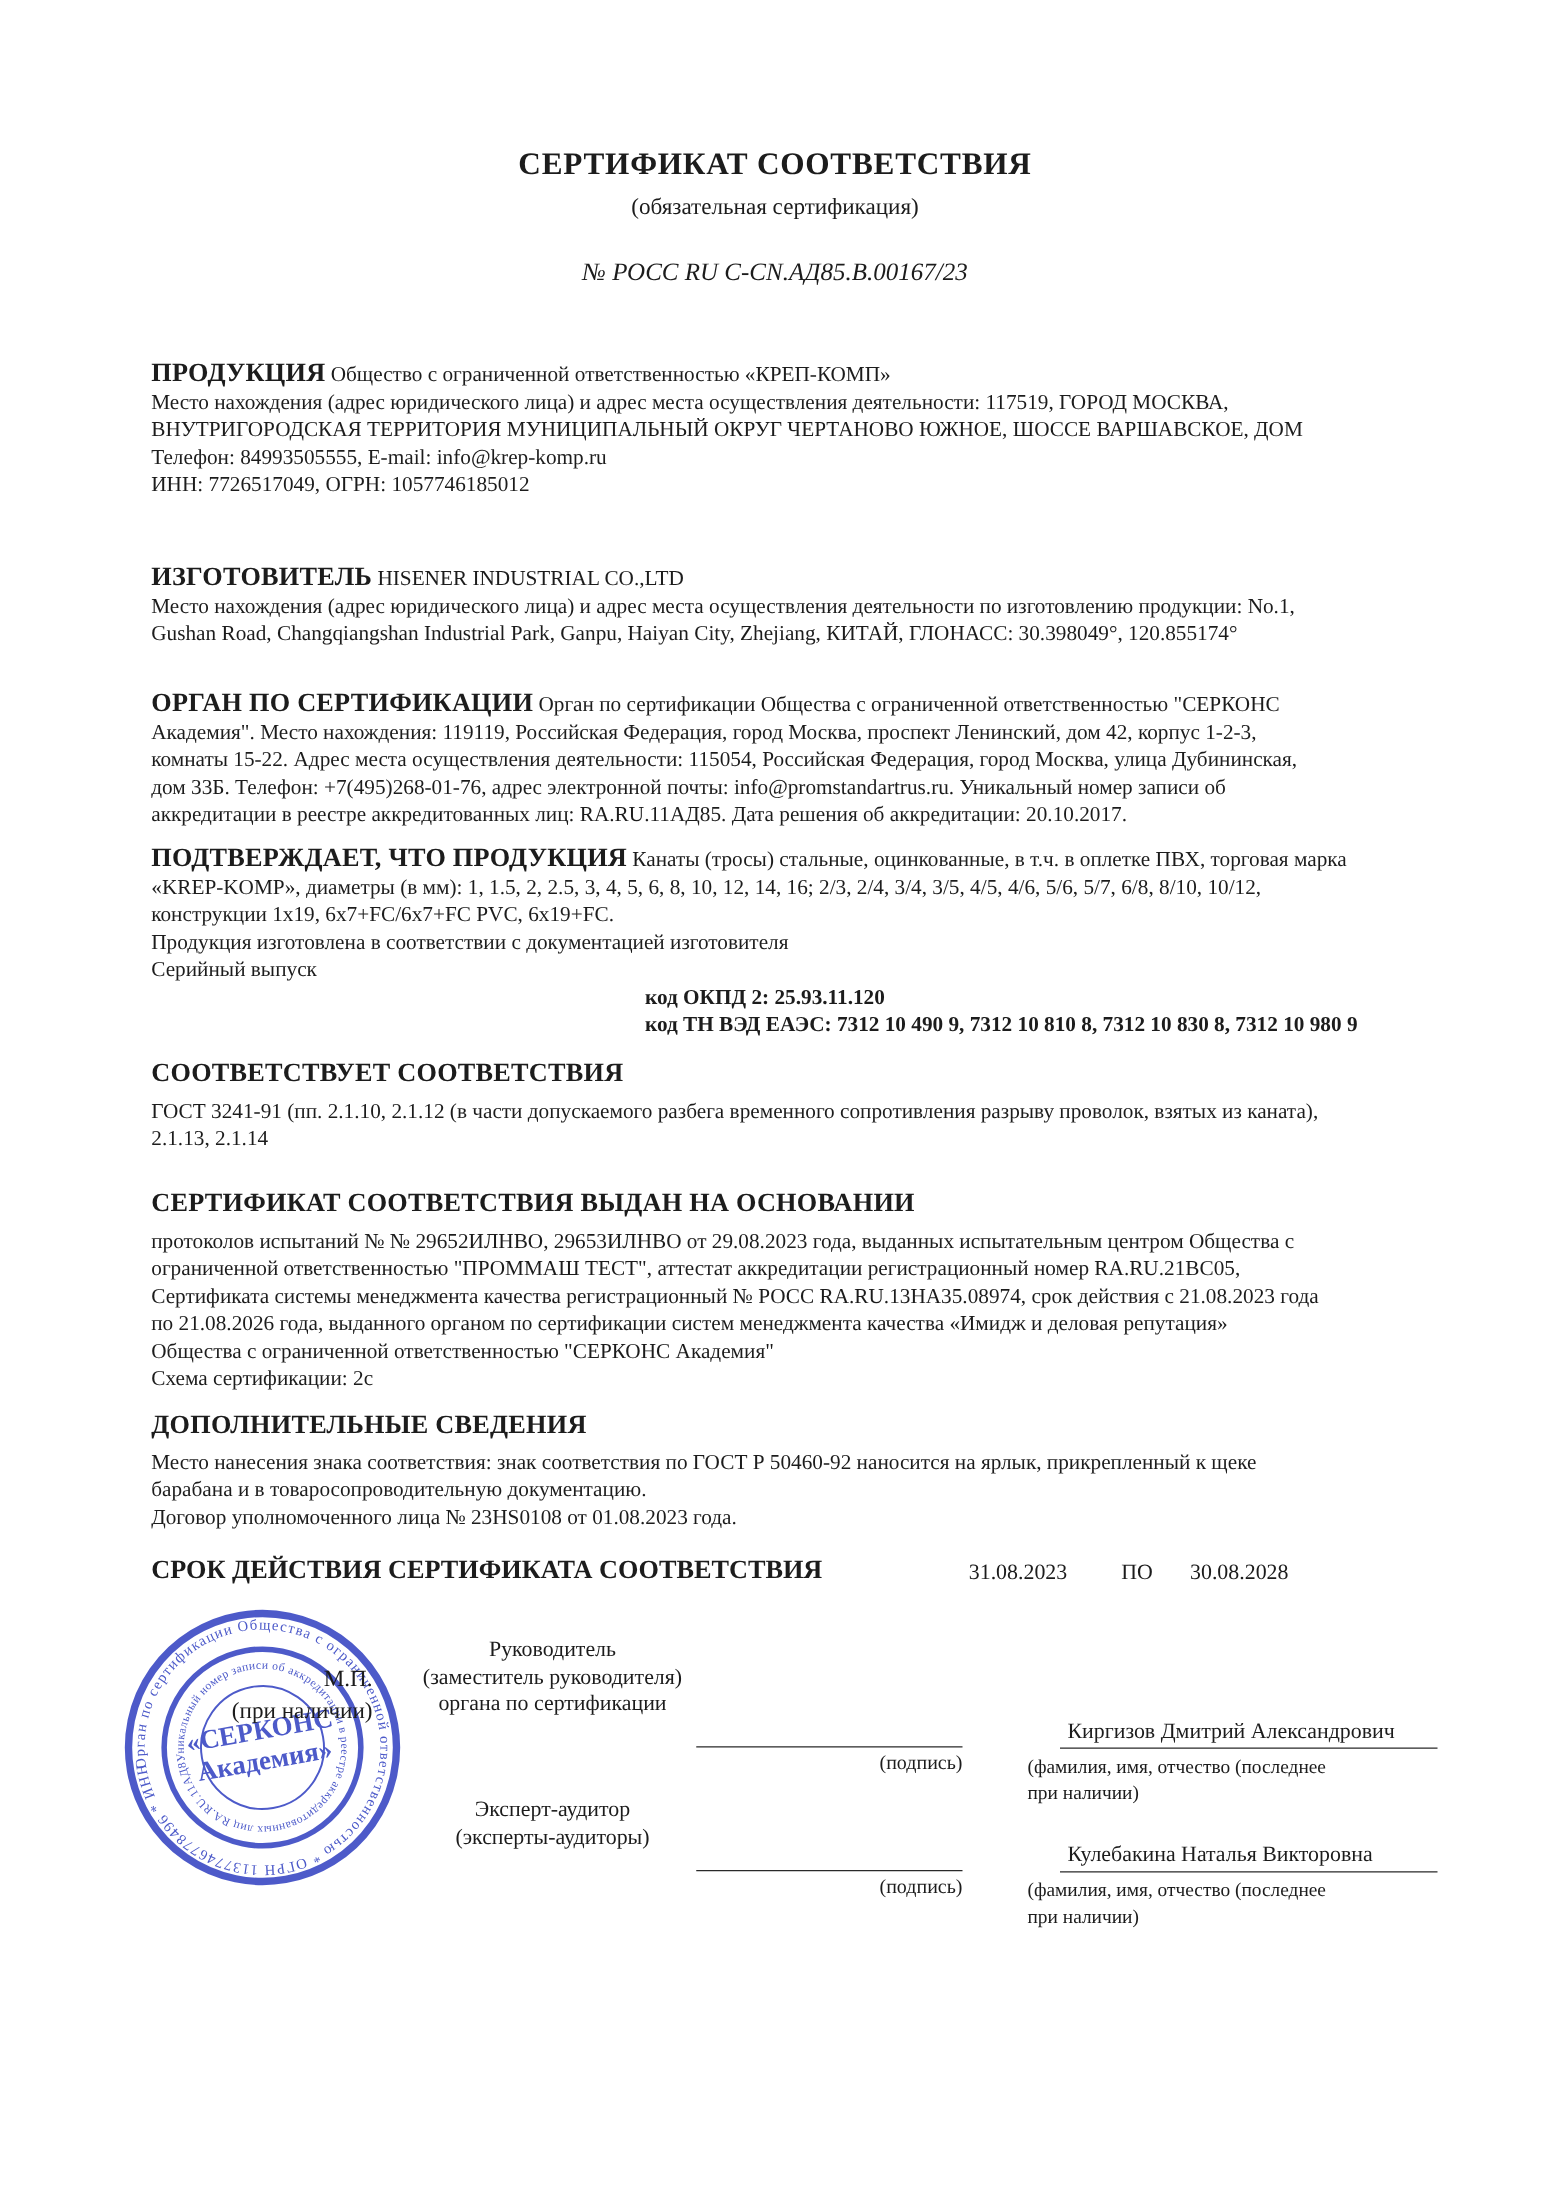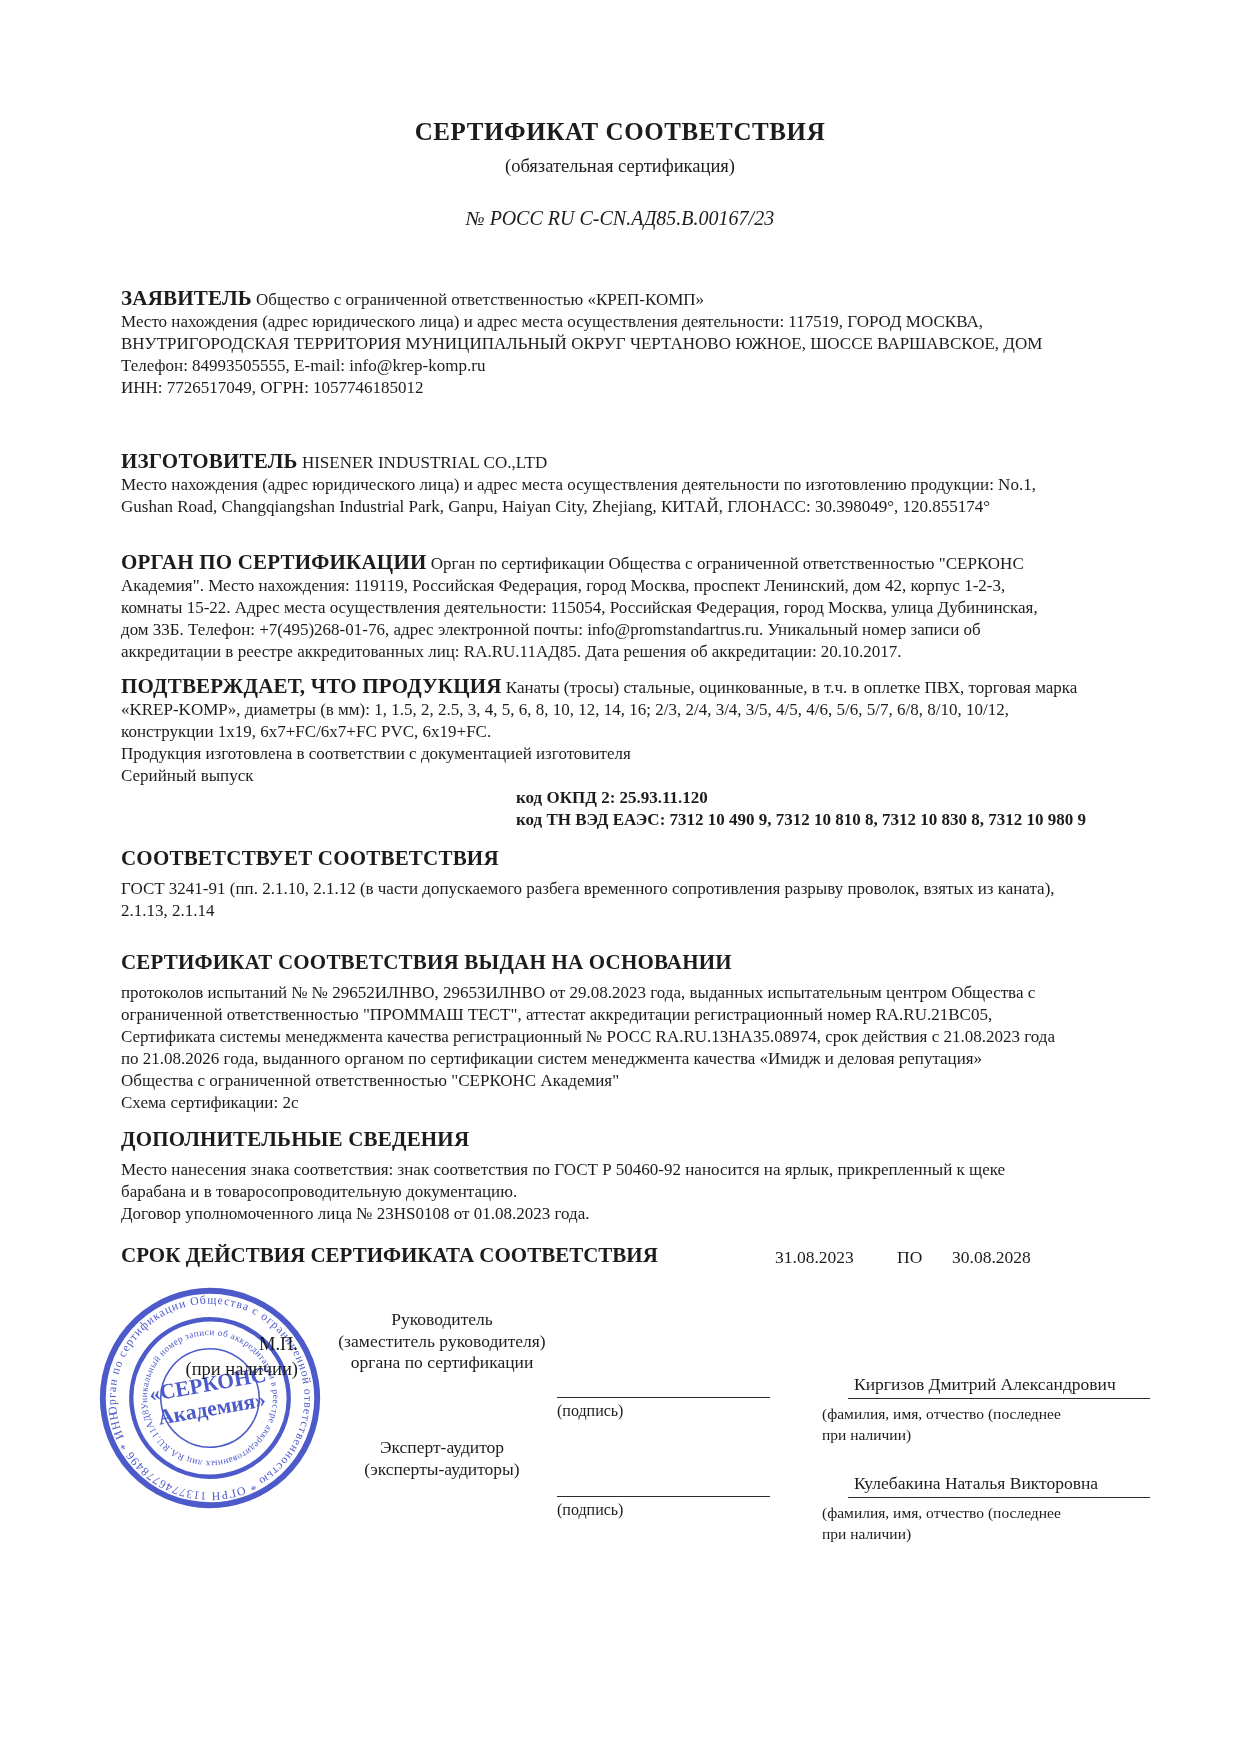--- a/index.html
+++ b/index.html
@@ -40,41 +40,41 @@
   .mp-note {
     position: absolute; left: 120px; top: 1332px; width: 178px;
     text-align: right; font-size: 18.5px; line-height: 25px; z-index: 3;
   }
   .role1 { position: absolute; left: 287px; top: 1309px; width: 310px; text-align: center;
            font-size: 17.5px; line-height: 21.5px; z-index: 3; }
   .role2 { position: absolute; left: 287px; top: 1437px; width: 310px; text-align: center;
            font-size: 17.5px; line-height: 21.5px; z-index: 3; }
   .sigline { position: absolute; left: 557px; width: 213px; height: 0;
              border-bottom: 1.6px solid #2a2a2a; z-index: 2; }
-  .sig-caption { position: absolute; left: 557px; width: 213px; text-align: left;
+  .sig-caption { position: absolute; left: 557px; width: 213px; text-align: right;
                  font-size: 16px; z-index: 2; }
   .namebox { position: absolute; left: 848px; width: 296px; text-align: left;
              font-size: 17.5px; padding: 0 0 3px 6px;
              border-bottom: 1.6px solid #2a2a2a; z-index: 2; }
   .fio-caption { position: absolute; left: 822px; width: 300px;
                  font-size: 15.5px; line-height: 21px; z-index: 2; }
   .stamp-wrap { position: absolute; left: 92px; top: 1280px; width: 236px; height: 236px; z-index: 1; }
   .sig-overlay { position: absolute; left: 520px; top: 1320px; width: 260px; height: 225px; z-index: 4; }
 </style>
 </head>
 <body>
 
 <div id="page">
 
   <div class="doc-title center">СЕРТИФИКАТ СООТВЕТСТВИЯ</div>
   <div class="doc-subtitle center">(обязательная сертификация)</div>
   <div class="doc-number center">№ РОСС RU С-CN.АД85.В.00167/23</div>
 
   <div class="sec" style="top:287px">
-    <p><b class="h">ЗАЯВИТЕЛЬ</b> <span>Общество с ограниченной ответственностью «КРЕП-КОМП»</span></p>
+    <p><b class="h">ПРОДУКЦИЯ</b> <span>Общество с ограниченной ответственностью «КРЕП-КОМП»</span></p>
     <p class="ln">Место нахождения (адрес юридического лица) и адрес места осуществления деятельности: 117519, ГОРОД МОСКВА,</p>
     <p class="ln">ВНУТРИГОРОДСКАЯ ТЕРРИТОРИЯ МУНИЦИПАЛЬНЫЙ ОКРУГ ЧЕРТАНОВО ЮЖНОЕ, ШОССЕ ВАРШАВСКОЕ, ДОМ</p>
     <p class="ln">Телефон: 84993505555, E-mail: info@krep-komp.ru</p>
     <p class="ln">ИНН: 7726517049, ОГРН: 1057746185012</p>
   </div>
 
   <div class="sec" style="top:450px">
     <p><b class="h">ИЗГОТОВИТЕЛЬ</b> <span>HISENER INDUSTRIAL CO.,LTD</span></p>
     <p class="ln">Место нахождения (адрес юридического лица) и адрес места осуществления деятельности по изготовлению продукции: No.1,</p>
     <p class="ln">Gushan Road, Changqiangshan Industrial Park, Ganpu, Haiyan City, Zhejiang, КИТАЙ, ГЛОНАСС: 30.398049°, 120.855174°</p>

